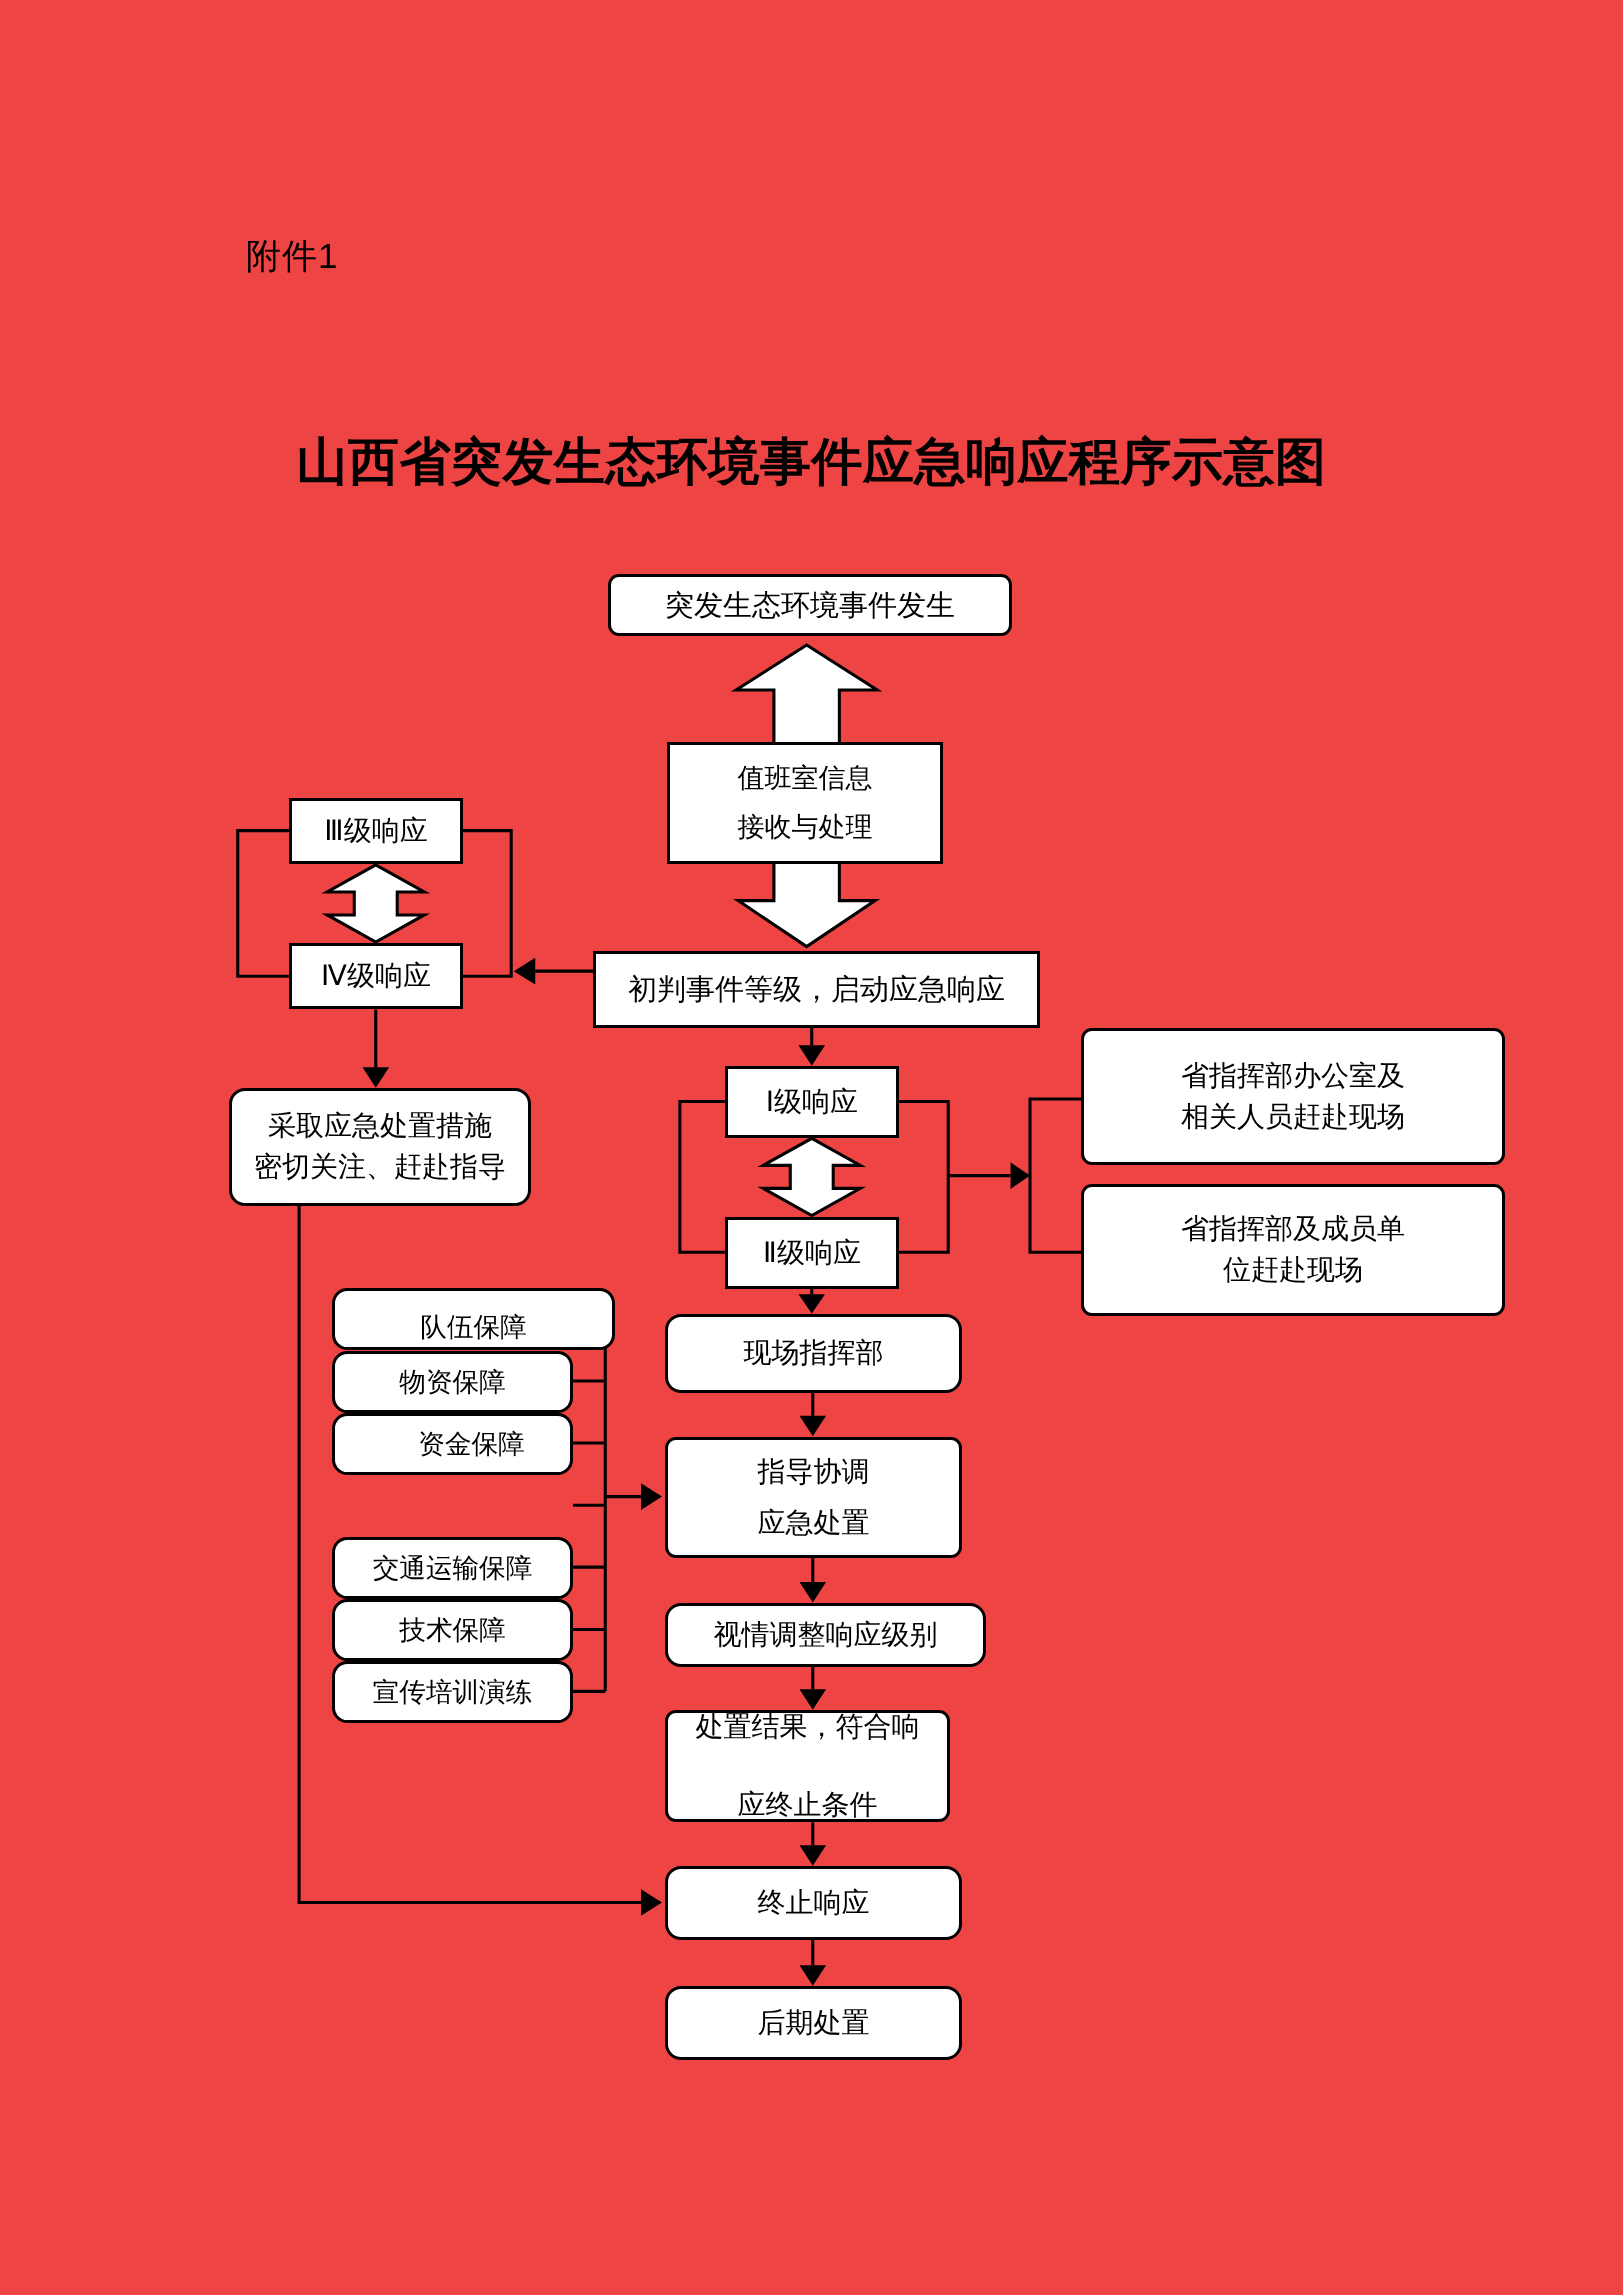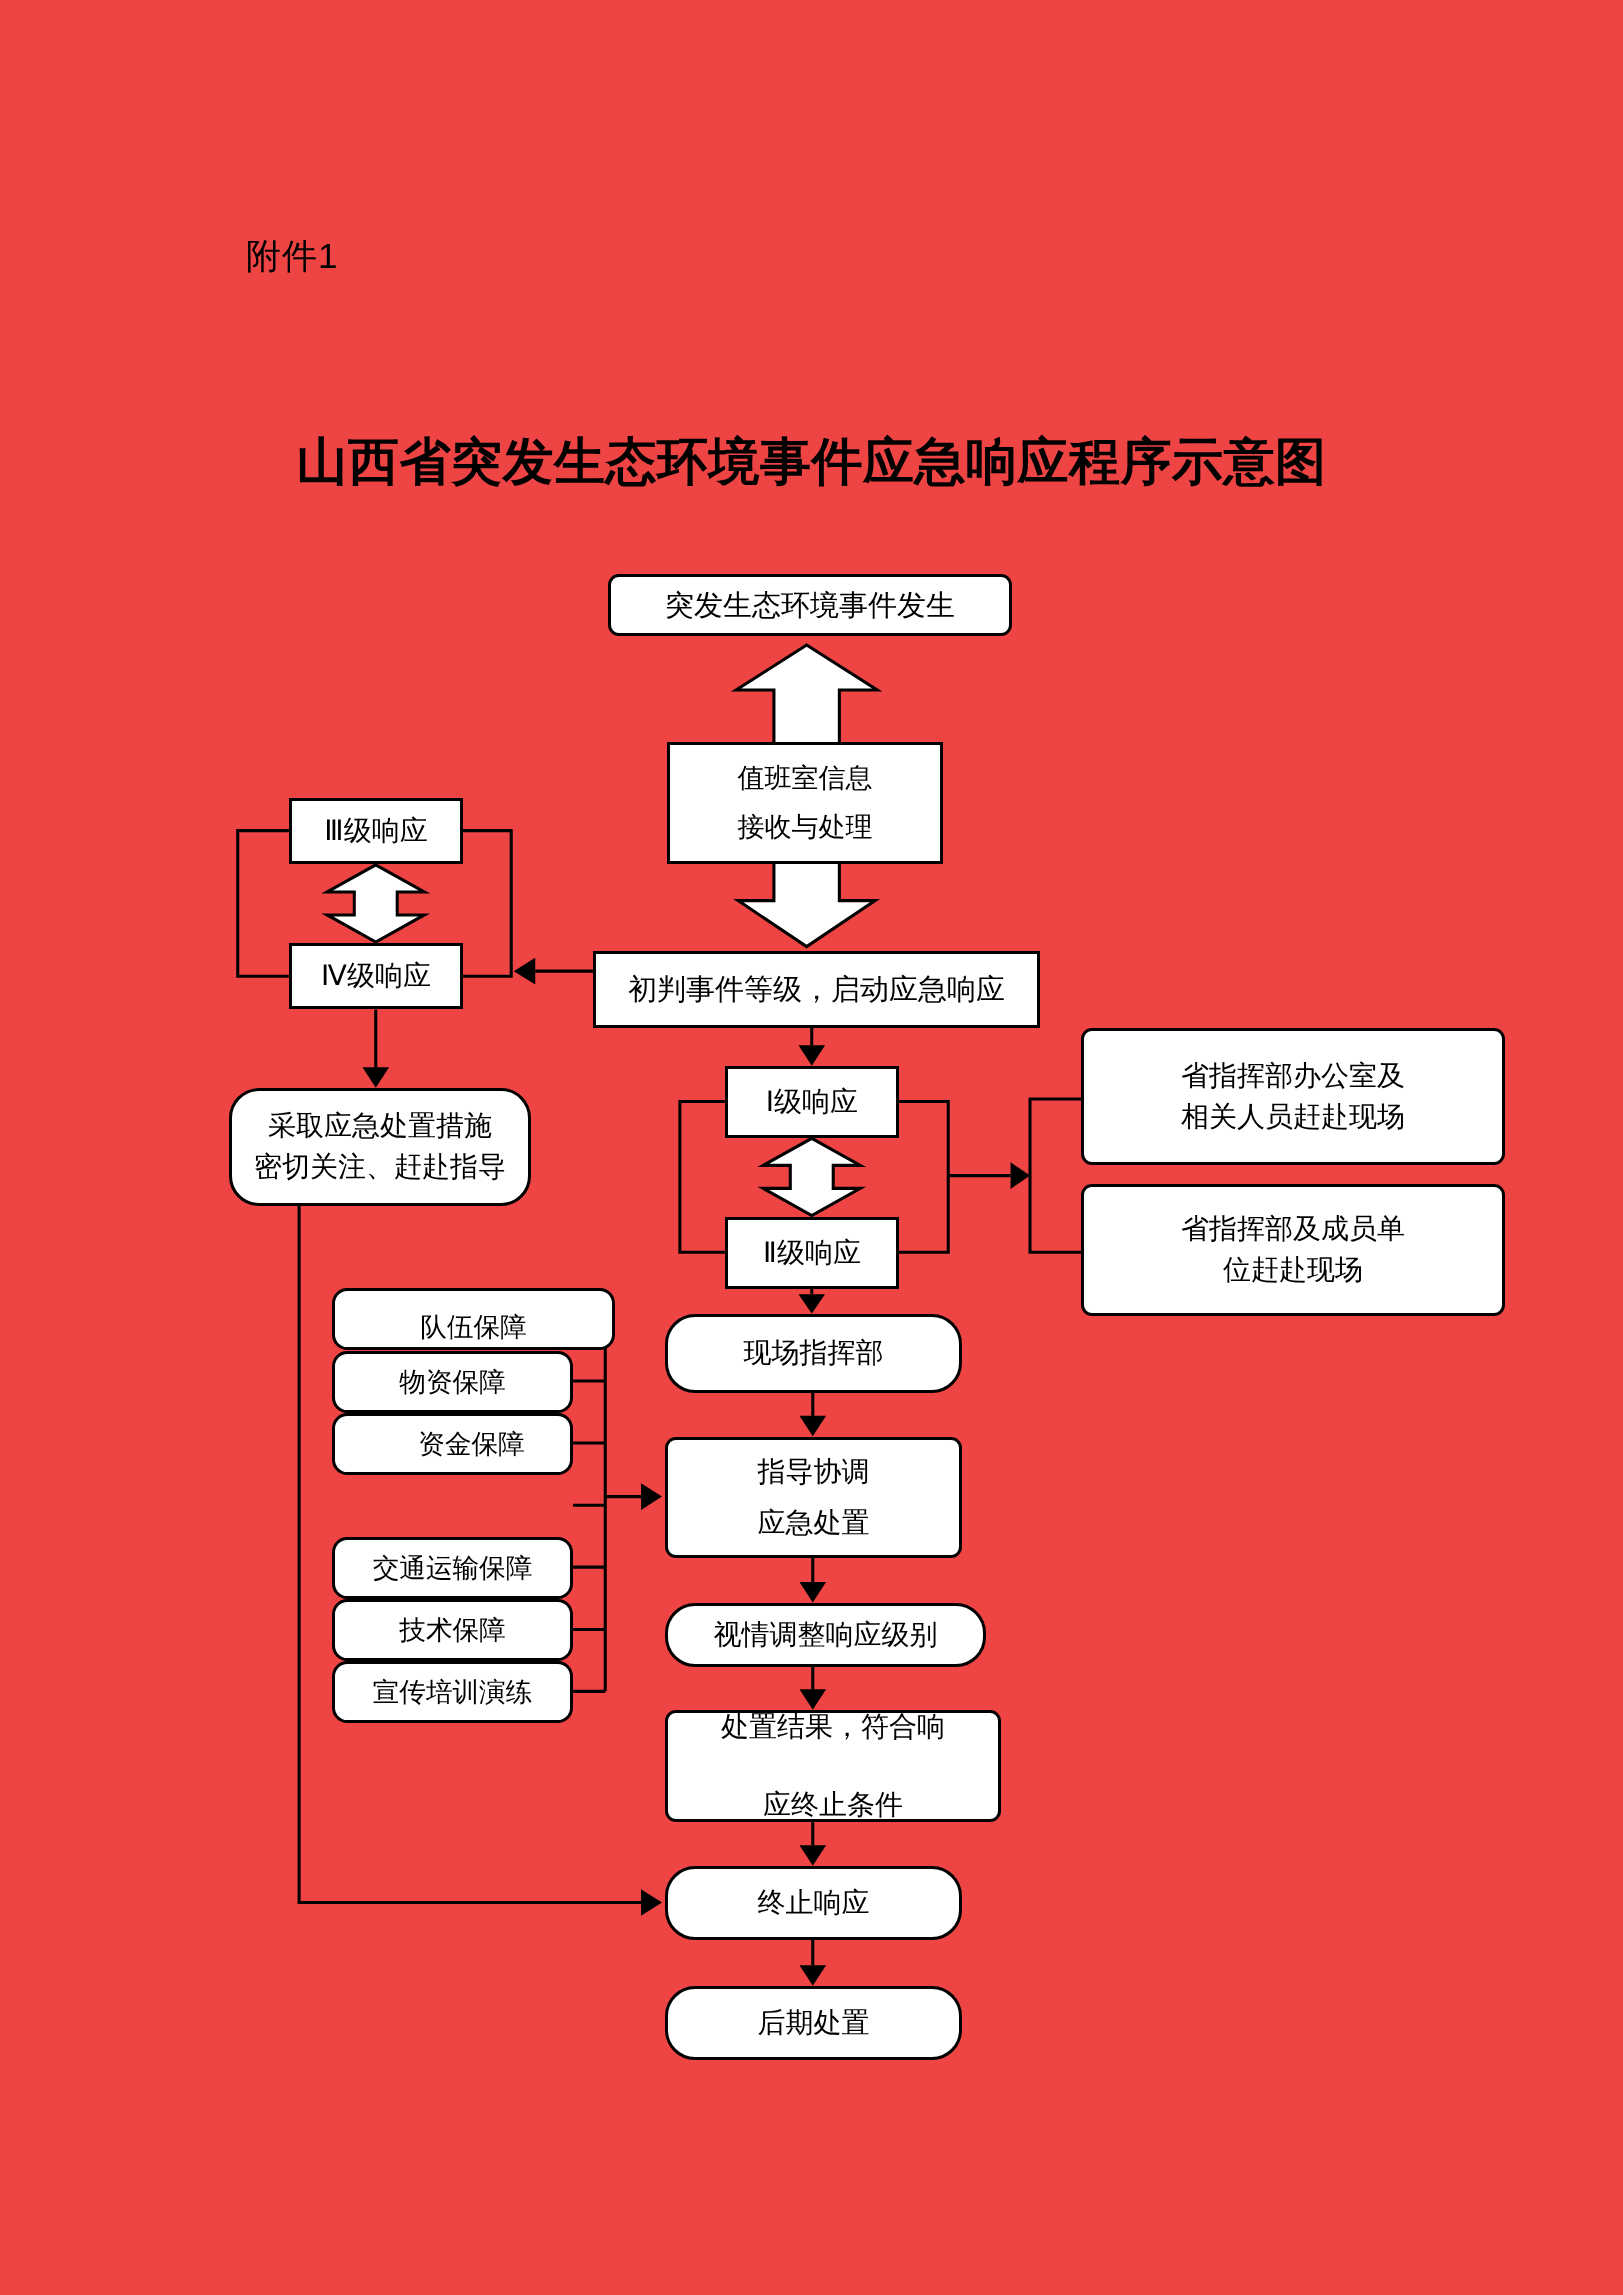--- a/index.html
+++ b/index.html
@@ -43,21 +43,21 @@
     background: #ffffff;
     border: 3.6px solid #000;
     display: flex;
     flex-direction: column;
     align-items: center;
     justify-content: center;
     text-align: center;
     z-index: 2;
     line-height: 1.45;
   }
-  .rounded-sm { border-radius: 30px; }
+  .rounded-sm { border-radius: 16px; }
   .rounded    { border-radius: 11px; }
   .f57 { font-size: 29px; }
   .f55 { font-size: 28px; }
   .f54 { font-size: 28px; }
   .f53 { font-size: 27px; }
   .f52 { font-size: 26.6px; }
   .gap-wide { line-height: 1.8; }
   .support {
     border-width: 3.1px;
     border-radius: 15.3px;
@@ -181,21 +181,21 @@
 
   <div class="node rounded f54 gap-wide" style="left:665px; top:1437px; width:297px; height:121px;">
     <span>指导协调</span>
     <span>应急处置</span>
   </div>
 
   <div class="node rounded-sm f54" style="left:665px; top:1603px; width:321px; height:64px;">
     <span>视情调整响应级别</span>
   </div>
 
-  <div class="node rounded f54 gap-wide" style="left:665px; top:1710px; width:336px; height:112px;gap:28px;">
+  <div class="node rounded f54 gap-wide" style="left:665px; top:1710px; width:285px; height:112px;gap:28px;">
     <span>处置结果，符合响</span>
     <span>应终止条件</span>
   </div>
 
   <div class="node rounded-sm f54" style="left:665px; top:1866px; width:297px; height:74px;">
     <span>终止响应</span>
   </div>
 
   <div class="node rounded-sm f54" style="left:665px; top:1986px; width:297px; height:74px;">
     <span>后期处置</span>

